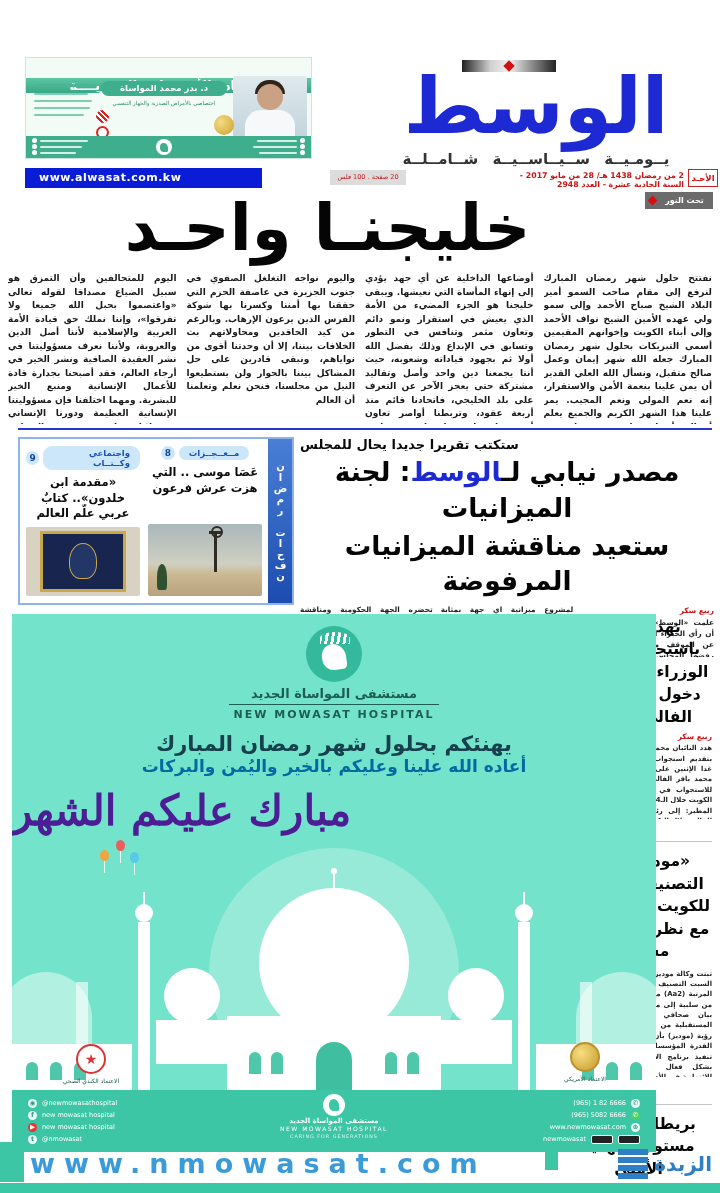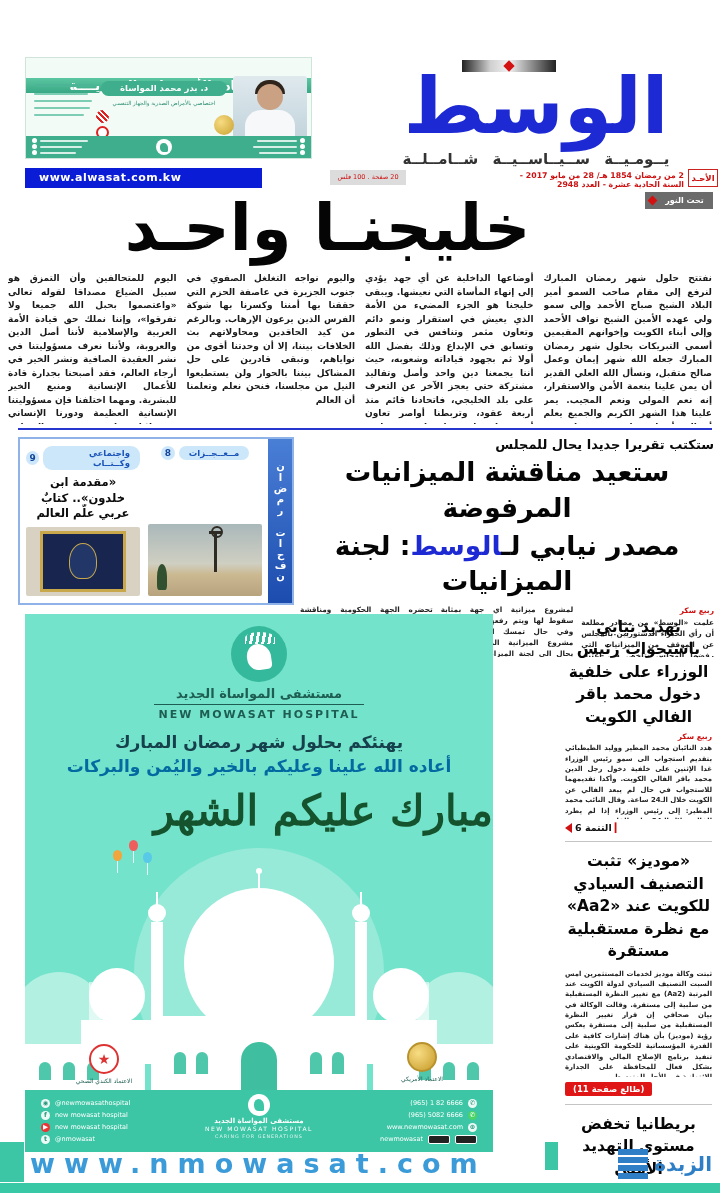--- a/index.html
+++ b/index.html
@@ -76,21 +76,21 @@
   .staff-top{position:absolute;left:58%;top:10%;width:13px;height:3px;margin-left:-5px;background:#2e2a24;}
   .staff-ring{position:absolute;left:58%;top:3%;width:8px;height:8px;margin-left:-3px;border:2px solid #2e2a24;border-radius:50%;}
   .staff-tree{position:absolute;left:8%;bottom:8%;width:10px;height:26px;background:#31502f;border-radius:50% 50% 20% 20%;}
   .img-book{background:#d9d2c2;}
   .book-cover{position:absolute;left:12%;top:6%;width:76%;height:88%;background:#18264f;border:3px solid #c9a84c;box-sizing:border-box;}
   .book-orn{position:absolute;left:50%;top:50%;width:26px;height:34px;transform:translate(-50%,-50%);
     border:1px solid #c9a84c;border-radius:50% 50% 40% 40%;background:#223668;}
 
   
   .budget{left:300px;top:437px;width:414px;height:172px;}
-  .bud-kicker{text-align:right;font-size:13px;font-weight:800;color:#0a0a0a;direction:rtl;}
+  .bud-kicker{text-align:left;font-size:13px;font-weight:800;color:#0a0a0a;direction:rtl;}
   .bud-h1{text-align:center;font-size:26.5px;font-weight:900;color:#050505;direction:rtl;line-height:1.35;margin-top:2px;}
   .bud-h1 .logo-in{color:#1d2ad4;}
   .bud-cols{display:flex;gap:8px;direction:rtl;margin-top:6px;height:52px;overflow:hidden;}
   .bud-col{flex:1;font-size:7.3px;line-height:1.5;text-align:justify;color:#222;font-weight:600;}
   .byline{color:#d01111;font-weight:bold;font-size:7.5px;margin-bottom:2px;direction:rtl;}
   .red-box{display:inline-block;background:#e01515;color:#fff;font-size:8.5px;font-weight:bold;
     padding:2px 8px;border-radius:2px;direction:rtl;margin-top:3px;}
 
   
   .right-col{left:565px;top:616px;width:147px;}
@@ -98,31 +98,31 @@
   .r-h{font-size:15.5px;font-weight:800;color:#070707;text-align:center;line-height:1.45;direction:rtl;}
   .r-byline{color:#d01111;font-weight:bold;font-size:7.5px;margin:4px 0 2px;text-align:right;direction:rtl;}
   .r-body{font-size:6.9px;line-height:1.5;text-align:justify;color:#222;direction:rtl;font-weight:600;overflow:hidden;}
   .r-cont{display:flex;align-items:center;gap:3px;margin-top:3px;direction:rtl;justify-content:flex-end;}
   .r-cont .bar{color:#d01111;font-weight:bold;font-size:9px;}
   .r-cont .t{font-weight:800;font-size:9.5px;color:#111;}
   .r-cont .arrow{width:0;height:0;border-top:5px solid transparent;border-bottom:5px solid transparent;border-right:7px solid #d01111;}
   .r-divider{border-top:1px solid #c4c4c4;margin:8px 0;}
 
   
-  .hosp{left:25px;top:614px;width:468px;height:538px;background:#74e3cb;overflow:hidden;}
+  .hosp{left:12px;top:614px;width:644px;height:538px;background:#74e3cb;overflow:hidden;}
   .h-logo-circle{position:absolute;left:50%;top:12px;width:56px;height:56px;margin-left:-28px;border-radius:50%;background:#35b99c;}
   .h-dove{position:absolute;left:16px;top:18px;width:24px;height:26px;background:#fff;border-radius:65% 75% 25% 65%;transform:rotate(-8deg);}
   .h-fingers{position:absolute;left:14px;top:6px;width:30px;height:12px;
     background:repeating-linear-gradient(100deg,#fff 0 3px,#35b99c 3px 6px);border-radius:50% 50% 0 0;}
   .h-name-ar{position:absolute;left:0;right:0;top:72px;text-align:center;color:#1e5e52;font-size:13px;font-weight:bold;direction:rtl;}
   .h-rule{position:absolute;left:50%;top:90px;width:210px;height:1px;margin-left:-105px;background:#1e5e52;}
   .h-name-en{position:absolute;left:0;right:0;top:94px;text-align:center;color:#1e5e52;font-size:11px;letter-spacing:2px;font-weight:600;}
-  .h-greet1{position:absolute;left:0;right:0;top:118px;text-align:center;color:#15404c;font-size:17px;font-weight:800;direction:rtl;}
+  .h-greet1{position:absolute;left:0;right:0;top:118px;text-align:center;color:#15404c;font-size:21px;font-weight:800;direction:rtl;}
   .h-greet2{position:absolute;left:0;right:0;top:142px;text-align:center;color:#0369a1;font-size:17px;font-weight:800;direction:rtl;}
-  .h-callig{position:absolute;left:0;right:0;top:172px;text-align:right;color:#14532d;font-size:42px;font-weight:700;direction:rtl;
+  .h-callig{position:absolute;left:0;right:0;top:172px;text-align:left;color:#4c1d95;font-size:42px;font-weight:700;direction:rtl;
     font-family:"DejaVu Serif","Liberation Serif",serif;}
   
   .mosque{position:absolute;left:0;right:0;bottom:62px;height:236px;}
   .m-backdome{position:absolute;left:50%;top:-6px;width:250px;height:250px;margin-left:-125px;border-radius:50%;background:rgba(255,255,255,.25);}
   .m-wing{position:absolute;bottom:0;width:92px;height:118px;background:rgba(255,255,255,.45);border-radius:46px 46px 0 0;}
   .m-dome{position:absolute;left:50%;bottom:52px;width:150px;height:150px;margin-left:-75px;border-radius:50%;background:#fff;}
   .m-spike{position:absolute;left:50%;bottom:198px;width:2px;height:20px;margin-left:-1px;background:#fff;}
   .m-spike-ball{position:absolute;left:50%;bottom:216px;width:6px;height:6px;margin-left:-3px;border-radius:50%;background:#fff;}
   .m-build{position:absolute;left:50%;bottom:0;width:214px;height:74px;margin-left:-107px;background:#fff;}
   .m-door{position:absolute;left:50%;bottom:0;width:36px;height:48px;margin-left:-18px;background:#3fbf9f;border-radius:18px 18px 0 0;}
@@ -221,21 +221,21 @@
   <div class="ad-hand"></div>
 </div>
 
 <div class="abs grad-bar">
   <div class="grad-diamond"></div>
 </div>
 <div class="abs wasat-logo rtl">الوسط</div>
 <div class="abs wasat-tagline rtl">يــومـيــة ســيــاســيــة شــامــلــة</div>
 
 <div class="abs day-box">الأحـد</div>
-<div class="abs date-text rtl">2 من رمضان 1854 هـ/ 28 من مايو 2017 - السنة الحادية عشرة - العدد 2948</div>
+<div class="abs date-text rtl">2 من رمضان 1438 هـ/ 28 من مايو 2017 - السنة الحادية عشرة - العدد 2948</div>
 <div class="abs pages-box rtl">20 صفحة . 100 فلس</div>
 <div class="abs site-bar">www.alwasat.com.kw</div>
 
 <div class="abs edit-label">
   <div class="dia"></div>
   <div class="txt rtl">تحت النور</div>
 </div>
 <div class="abs main-headline rtl">خليجنـا واحـد</div>
 
 <div class="abs body-cols">
@@ -250,20 +250,21 @@
 <div class="abs blue-rule"></div>
 
 <div class="abs ram-box">
   <div class="ram-band">نفحات رمضان</div>
   <div class="ram-cards">
     <div class="ram-card">
       <div class="ram-pill-row">
         <div class="ram-pill">مــعــجــزات</div>
         <div class="ram-num">8</div>
       </div>
+      <div class="ram-title">عَصَا موسى .. التي هزت عرش فرعون</div>
       <div class="ram-img img-staff">
         <div class="staff-tree"></div>
         <div class="staff-pole"></div>
         <div class="staff-top"></div>
         <div class="staff-ring"></div>
       </div>
     </div>
     <div class="ram-card">
       <div class="ram-pill-row">
         <div class="ram-pill">واجتماعي وكــتــاب</div>
@@ -274,22 +275,22 @@
         <div class="book-cover">
           <div class="book-orn"></div>
         </div>
       </div>
     </div>
   </div>
 </div>
 
 <div class="abs budget">
   <div class="bud-kicker">ستكتب تقريرا جديدا يحال للمجلس</div>
+  <div class="bud-h1"><span>مصدر نيابي لـ</span><span class="logo-in">الوسط</span><span>: لجنة الميزانيات</span></div>
   <div class="bud-h1">ستعيد مناقشة الميزانيات المرفوضة</div>
-  <div class="bud-h1"><span>مصدر نيابي لـ</span><span class="logo-in">الوسط</span><span>: لجنة الميزانيات</span></div>
   <div class="bud-cols">
     <div class="bud-col">
       <div class="byline">ربيع سكر</div>
       <span>علمت «الوسط» من مصادر مطلعة أن رأي الخبراء الدستوريين بالمجلس عن الموقف من الميزانيات التي رفضها المجلس يتلخص في اعتبار رفض المجلس</span>
     </div>
     <div class="bud-col">لمشروع ميزانية اي جهة بمثابة سقوط لها ويتم رفعها من الجدول وفي حال تمسك الحكومة بذات مشروع الميزانية المرفوضة فإنه يحال الى لجنة الميزانيات والحساب الختامي مرة أخرى لتعقد اجتماع جديد</div>
     <div class="bud-col">
       <span>تحضره الجهة الحكومية ومناقشة الميزانية مجددا ثم كتابة اللجنة تقريرا جديدا وتحيله لرئيس المجلس.</span><br>
       <span class="red-box">(طالع صفحة 4)</span>
     </div>

